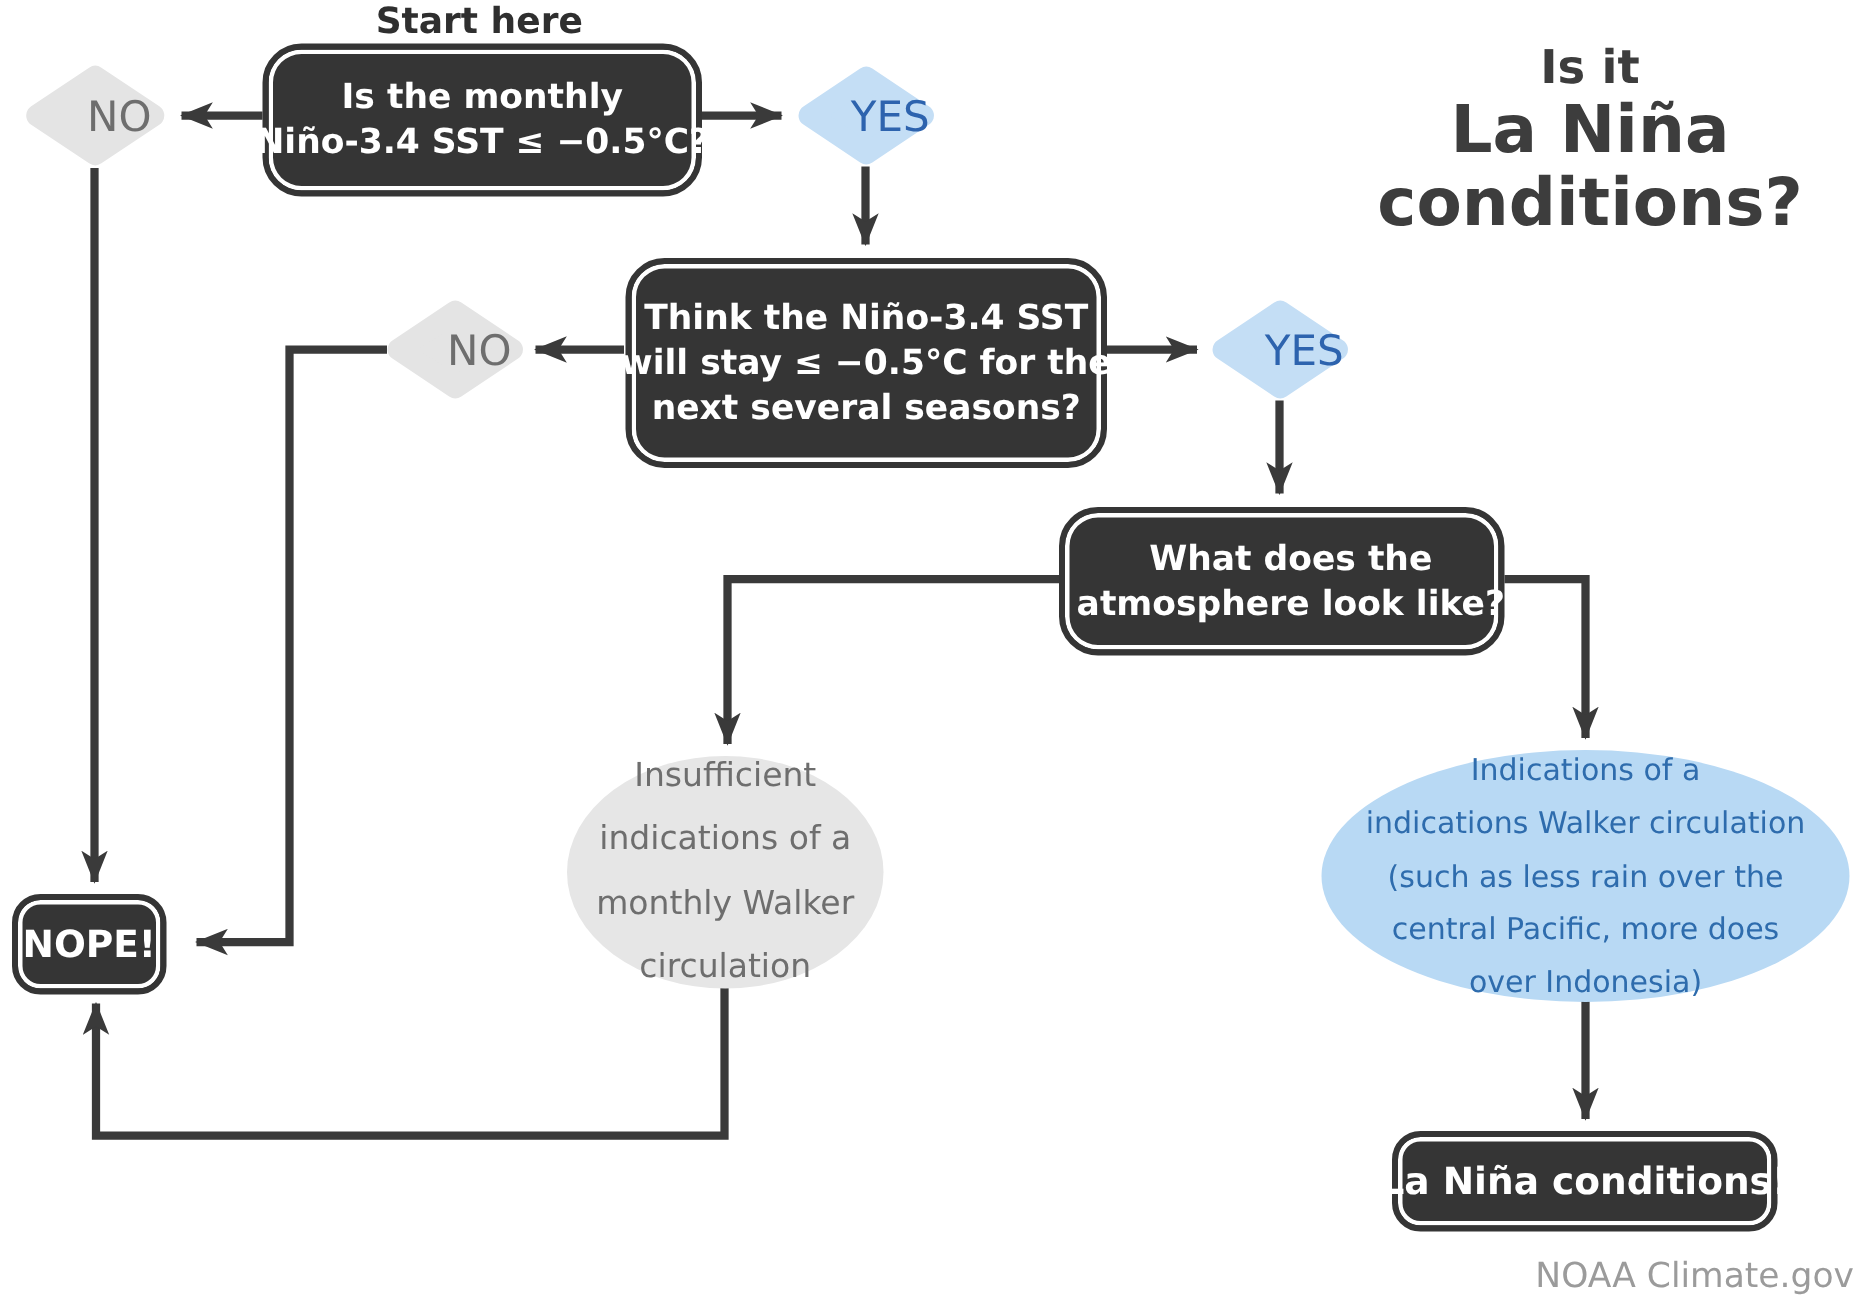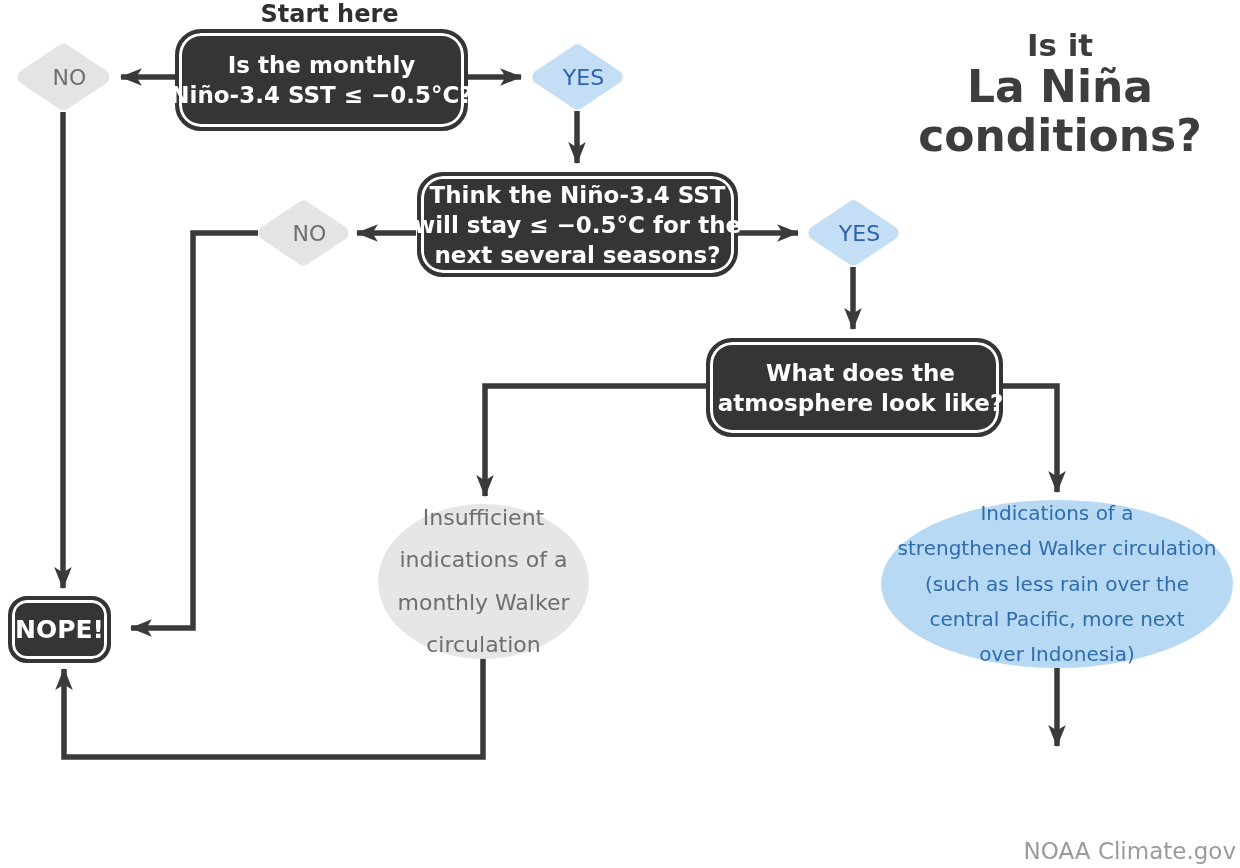--- a/index.html
+++ b/index.html
@@ -29,39 +29,39 @@
   .dark-box .box-line{font-size:23px;line-height:30px;white-space:nowrap;}
   .small-box{border-radius:19px;}
   .small-box .box-line{font-size:25px;line-height:28px;}
 
   .diamond{position:absolute;}
   .diamond svg{position:absolute;left:0;top:0;width:100%;height:100%;}
   .diamond .dpath{stroke-width:15;stroke-linejoin:round;}
   .diamond.no .dpath{fill:var(--no-fill);stroke:var(--no-fill);}
   .diamond.yes .dpath{fill:var(--yes-fill);stroke:var(--yes-fill);}
   .dlabel{
-    position:absolute;left:6px;top:0;width:100%;height:100%;
+    position:absolute;left:16px;top:0;width:100%;height:100%;
     display:flex;align-items:center;justify-content:center;
-    font-size:22px;
+    font-size:28px;
   }
   .diamond.no .dlabel{color:var(--no-text);}
   .diamond.yes .dlabel{color:var(--yes-text);}
 
   .ellipse{
     position:absolute;border-radius:50%;
     display:flex;flex-direction:column;justify-content:space-between;align-items:center;
     text-align:center;
   }
   .ellipse.gray{background:var(--insufficient-fill);color:var(--insufficient-text);}
   .ellipse.gray .box-line{font-size:22px;line-height:28px;white-space:nowrap;}
   .ellipse.blue{background:var(--indications-fill);color:var(--indications-text);}
   .ellipse.blue .box-line{font-size:20px;line-height:27px;white-space:nowrap;}
 
   .start-label{
-    position:absolute;left:183px;top:0px;width:293px;
+    position:absolute;left:173px;top:0px;width:293px;
     text-align:center;font-size:24px;font-weight:bold;color:var(--start-text);
   }
   .title{
     position:absolute;left:915px;top:28px;width:290px;
     text-align:center;color:var(--title-text);
   }
   .title-pre{font-size:31px;font-weight:600;line-height:34px;}
   .title-main{font-size:44px;font-weight:bold;line-height:49px;}
   .credit{
     position:absolute;left:940px;top:838px;width:296px;
@@ -107,21 +107,21 @@
     <span class="dlabel">NO</span>
   </div>
 
   <div class="diamond yes" style="left:530px;top:44px;width:95px;height:66px;">
     <svg viewBox="0 0 96 68" aria-hidden="true">
       <path class="dpath" d="M48,8 L87,34 L48,60 L9,34 Z"></path>
     </svg>
     <span class="dlabel">YES</span>
   </div>
 
-  <div class="dark-box" style="left:417px;top:172px;width:321px;height:105px;">
+  <div class="dark-box" style="left:417px;top:172px;width:321px;height:140px;">
     <div class="box-line">Think the Niño-3.4 SST</div>
     <div class="box-line">will stay ≤ −0.5°C for the</div>
     <div class="box-line">next several seasons?</div>
   </div>
 
   <div class="diamond no" style="left:256px;top:200px;width:95px;height:66px;">
     <svg viewBox="0 0 96 68" aria-hidden="true">
       <path class="dpath" d="M48,8 L87,34 L48,60 L9,34 Z"></path>
     </svg>
     <span class="dlabel">NO</span>
@@ -141,30 +141,33 @@
 
   <div class="ellipse gray" style="left:378px;top:504px;width:211px;height:155px;">
     <div class="box-line">Insufficient</div>
     <div class="box-line">indications of a</div>
     <div class="box-line">monthly Walker</div>
     <div class="box-line">circulation</div>
   </div>
 
   <div class="ellipse blue" style="left:881px;top:500px;width:352px;height:168px;">
     <div class="box-line">Indications of a</div>
-    <div class="box-line">strengthened Walker circulation</div>
+    <div class="box-line">indications Walker circulation</div>
     <div class="box-line">(such as less rain over the</div>
-    <div class="box-line">central Pacific, more next</div>
+    <div class="box-line">central Pacific, more does</div>
     <div class="box-line">over Indonesia)</div>
   </div>
 
   <div class="dark-box small-box" style="left:8px;top:596px;width:103px;height:67px;">
     <div class="box-line">NOPE!</div>
   </div>
 
+  <div class="dark-box small-box" style="left:928px;top:754px;width:257px;height:67px;">
+    <div class="box-line">La Niña conditions!</div>
+  </div>
 
   <div class="title">
     <div class="title-pre">Is it</div>
     <div class="title-main">La Niña</div>
     <div class="title-main">conditions?</div>
   </div>
 
   <div class="credit">NOAA Climate.gov</div>
 
 </div>

